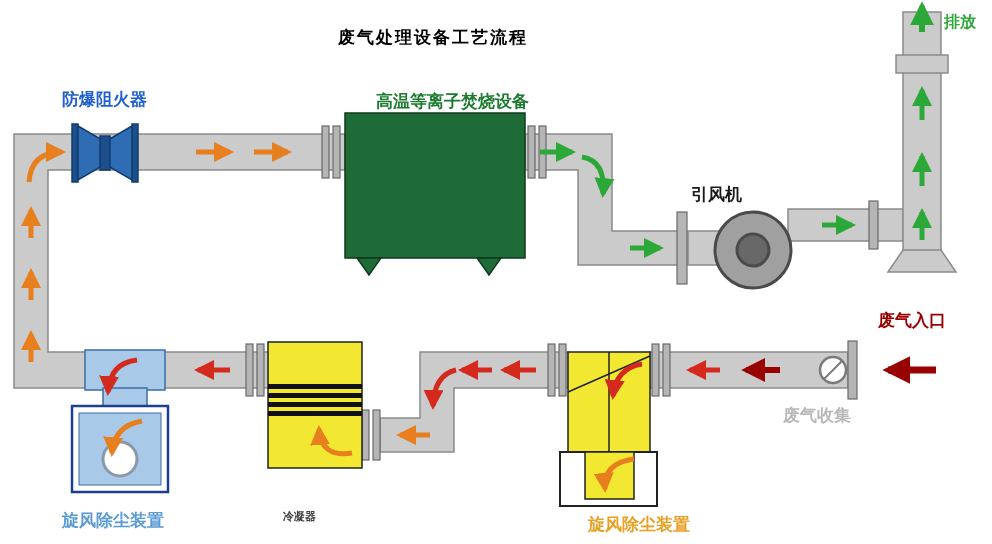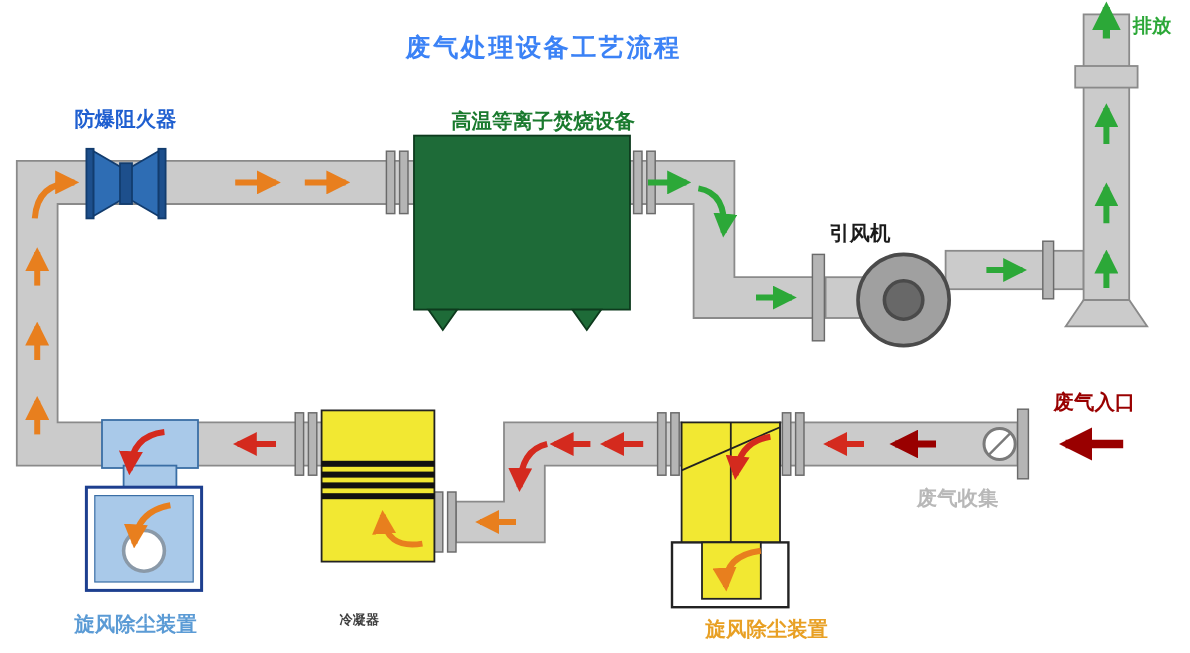--- a/index.html
+++ b/index.html
@@ -10,27 +10,27 @@
     overflow:hidden;
     font-family:"Liberation Sans", sans-serif;
   }
   #diagram-svg{position:absolute;left:0;top:0;}
   .label{
     position:absolute;
     font-weight:bold;
     white-space:nowrap;
     font-family:"Liberation Sans", sans-serif;
   }
-  .lbl-title{left:338px;top:26px;font-size:21px;letter-spacing:2px;color:#3b82f6;}
+  .lbl-title{left:338px;top:26px;font-size:17px;letter-spacing:2px;color:#000000;}
   .lbl-arrester{left:62px;top:88px;font-size:17px;color:#1f5fd0;}
   .lbl-plasma{left:348px;top:90px;font-size:17px;color:#1a7a2e;margin-left:28px;}
   .lbl-fan{left:691px;top:183px;font-size:17px;color:#1a1a1a;}
   .lbl-emission{left:944px;top:12px;font-size:16px;color:#2ca838;}
-  .lbl-inlet{left:878px;top:324px;font-size:17px;color:#990000;}
-  .lbl-collection{left:764px;top:404px;font-size:17px;color:#b8b8b8;}
+  .lbl-inlet{left:878px;top:309px;font-size:17px;color:#990000;}
+  .lbl-collection{left:783px;top:404px;font-size:17px;color:#b8b8b8;}
   .lbl-separator{left:62px;top:509px;font-size:17px;color:#5b9bd5;}
   .lbl-condenser{left:283px;top:509px;font-size:11px;color:#404040;}
   .lbl-cyclone{left:542px;top:513px;font-size:17px;color:#e8a024;margin-left:46px;}
 </style>
 </head>
 <body>
 
 <div id="canvas">
 
   <svg id="diagram-svg" width="992" height="544" viewBox="0 0 992 544">

